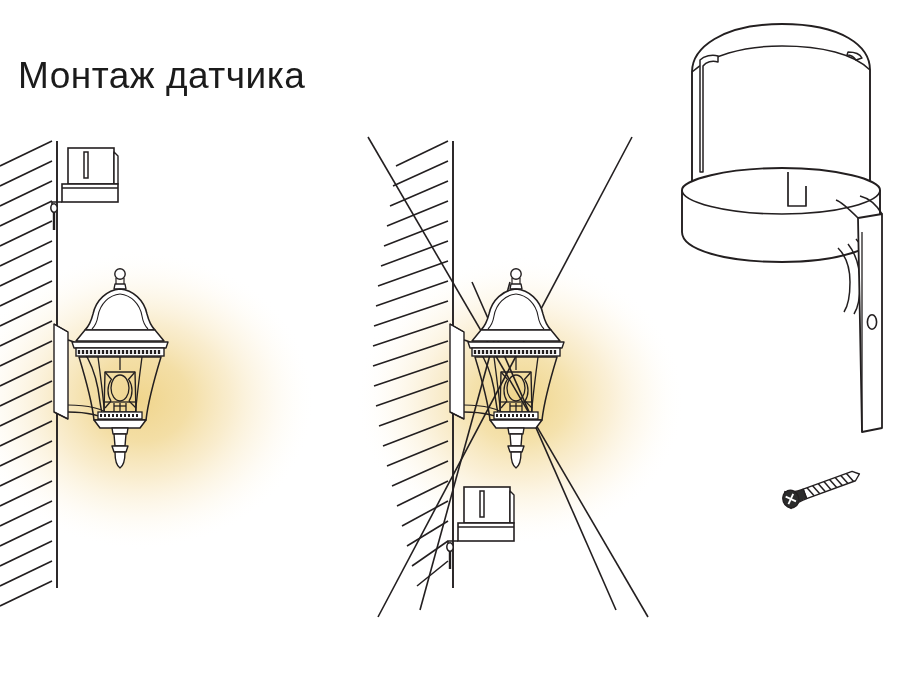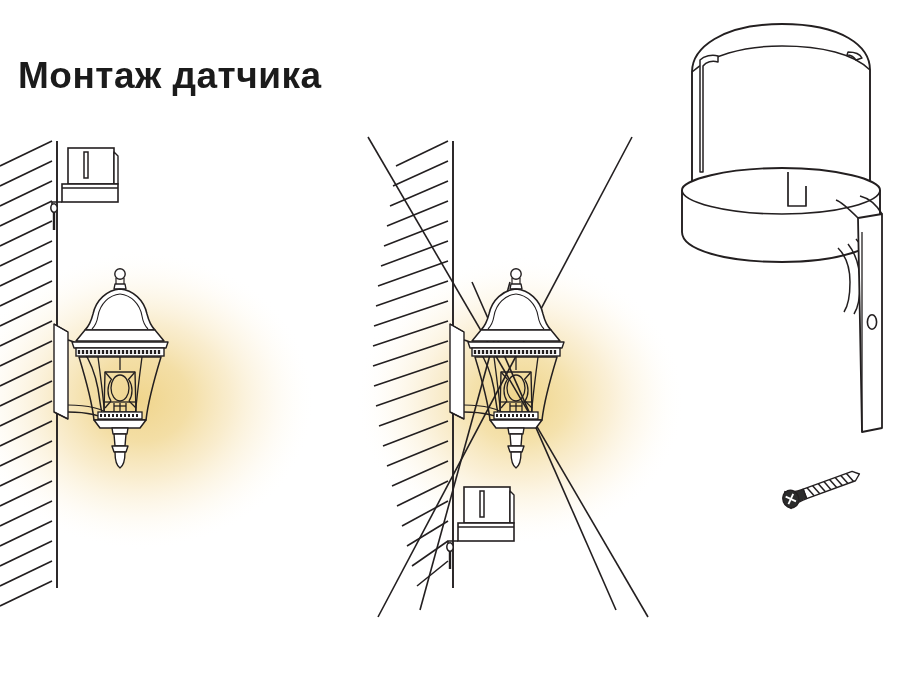--- a/index.html
+++ b/index.html
@@ -10,21 +10,21 @@
     font-family:"Liberation Sans","DejaVu Sans",sans-serif;
     overflow:hidden;
     position:relative;
   }
   #root{position:relative;width:900px;height:675px;}
 
   .page-title{
     position:absolute;
     left:18px; top:57px;
     font-size:37px;
-    font-weight:700;
+    font-weight:400;
     letter-spacing:0.5px;
     color:#1b1b1b;
     line-height:1;
     white-space:nowrap;
   }
 
   .panel{position:absolute;top:0;height:675px;}
   #panel-left{left:0;width:360px;}
   #panel-mid{left:360px;width:310px;}
   #panel-right{left:670px;width:230px;}

